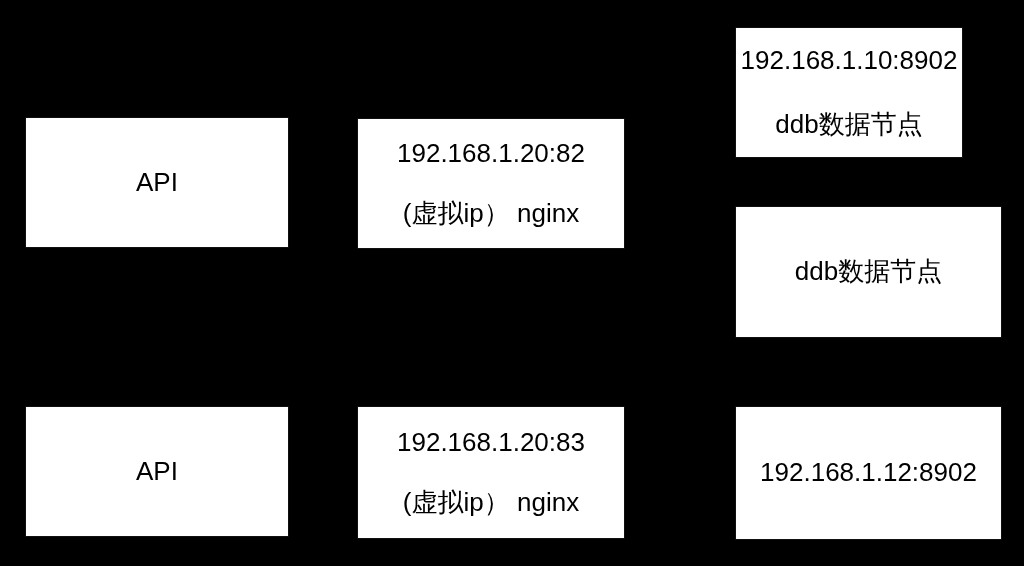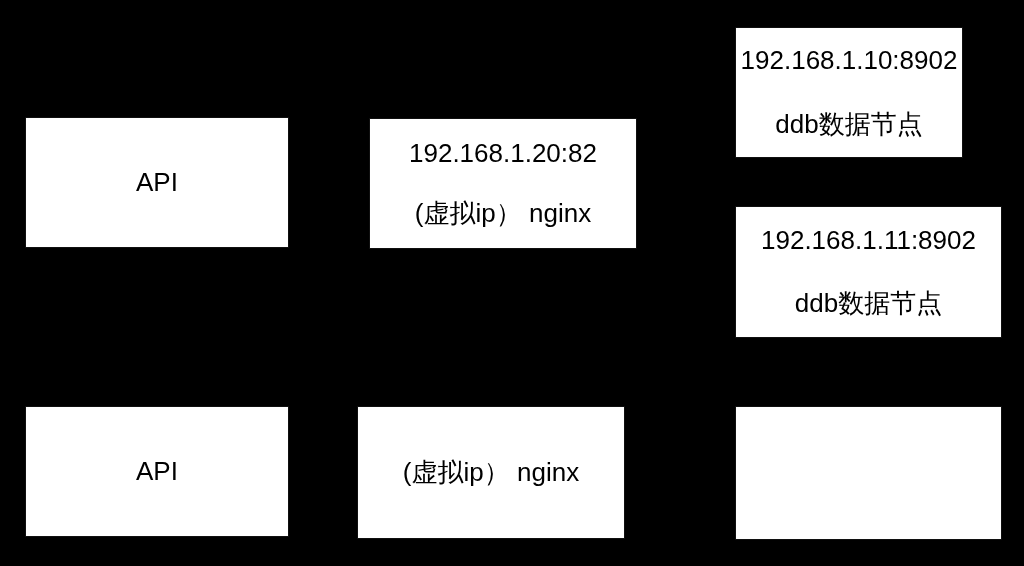--- a/index.html
+++ b/index.html
@@ -28,21 +28,21 @@
     color: #000000;
     font-size: 26px;
     line-height: 1.2;
     text-align: center;
     white-space: nowrap;
   }
   
   .n-api-top    { left: 25px;  top: 117px; width: 264px; height: 131px; }
   .n-api-bottom { left: 25px;  top: 406px; width: 264px; height: 131px; }
   
-  .n-nginx-top    { left: 357px; top: 118px; width: 268px; height: 131px; margin-left: 12px; }
+  .n-nginx-top    { left: 357px; top: 118px; width: 268px; height: 131px; }
   .n-nginx-bottom { left: 357px; top: 406px; width: 268px; height: 133px; }
   
   .n-ddb-1 { left: 735px; top: 27px;  width: 228px; height: 131px; gap: 32px; }
   .n-ddb-2 { left: 735px; top: 206px; width: 267px; height: 132px; gap: 32px; }
   .n-ddb-3 { left: 735px; top: 406px; width: 267px; height: 134px; gap: 32px; }
 </style>
 </head>
 <body>
 
 <div class="canvas">
@@ -55,28 +55,29 @@
     <div>192.168.1.20:82</div>
     <div>(虚拟ip） nginx</div>
   </div>
 
   <div class="node n-ddb-1">
     <div>192.168.1.10:8902</div>
     <div>ddb数据节点</div>
   </div>
 
   <div class="node n-ddb-2">
-    <div>192.168.1.11:8902</div>
     <div>ddb数据节点</div>
   </div>
 
   <div class="node n-api-bottom">
     <div>API</div>
   </div>
 
   <div class="node n-nginx-bottom">
+    <div>192.168.1.20:83</div>
     <div>(虚拟ip） nginx</div>
   </div>
 
   <div class="node n-ddb-3">
+    <div>192.168.1.12:8902</div>
   </div>
 
 </div>
 
 </body></html>

